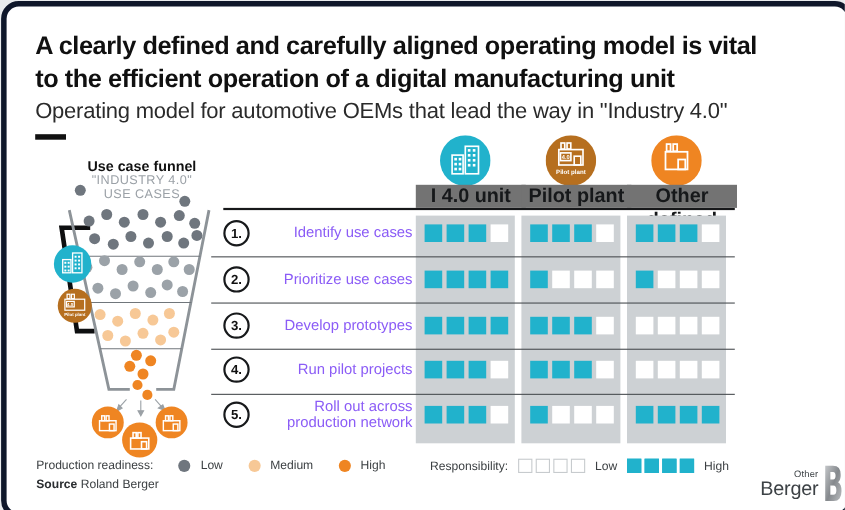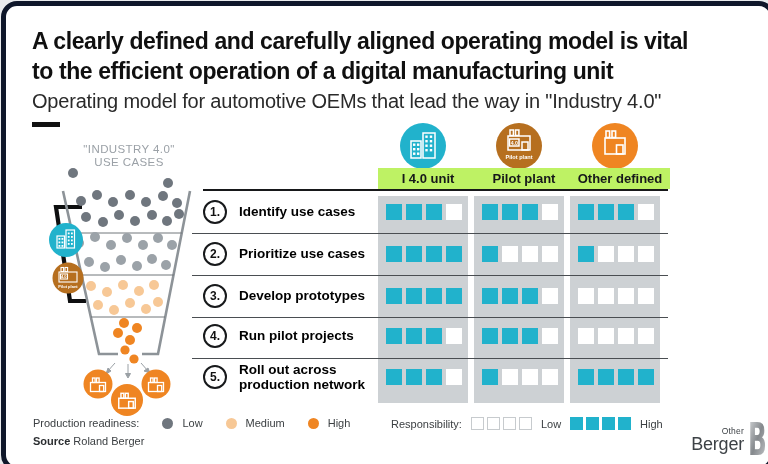--- a/index.html
+++ b/index.html
@@ -8,26 +8,26 @@
   .abs{position:absolute;}
   .title{left:26px;top:20px;width:720px;font-size:23px;line-height:30px;font-weight:bold;color:#101010;letter-spacing:-0.4px;white-space:pre-line;}
   .subtitle{left:26px;top:84px;width:700px;font-size:20px;color:#2a2a2a;letter-spacing:-0.2px;}
   .dash{left:26px;top:116px;width:28px;height:5px;background:#111;}
   .funnel-head{left:55px;top:137px;width:136px;text-align:center;}
   .fh1{font-size:13px;font-weight:bold;color:#111;}
   .fh2{font-size:11.5px;color:#9ba1a7;letter-spacing:0.4px;line-height:13px;}
   .funnel-svg{left:0;top:130px;width:210px;height:300px;}
   .op-label{left:197px;top:165px;font-size:13px;font-weight:bold;color:#111;}
   .head-line{left:197px;top:183px;width:465px;height:2px;background:#17181a;}
-  .col-head{top:162px;width:100px;height:21px;line-height:21px;text-align:center;font-size:13px;font-weight:bold;color:#16181a;background:#bef264;}
+  .col-head{top:162px;width:100px;height:21px;line-height:21px;text-align:center;font-size:18px;font-weight:bold;color:#16181a;background:#737373;}
   .col-block{top:190px;width:90px;height:207px;background:#cdd1d4;}
   .divider{left:186px;width:476px;height:1px;background:#4a4e52;z-index:3;}
   .rownum{width:24px;height:24px;border:2px solid #17191b;border-radius:50%;box-sizing:border-box;
           display:flex;align-items:center;justify-content:center;font-size:12px;font-weight:bold;color:#111;left:197px;}
-  .rowlabel{left:233px;width:136px;font-size:13.5px;line-height:14.5px;font-weight:bold;color:#000000;transform:translateY(-50%);}
+  .rowlabel{left:233px;width:136px;font-size:13.5px;line-height:14.5px;font-weight:normal;color:#8b5cf6;transform:translateY(-50%);text-align:right;}
   .cell{display:flex;gap:4px;z-index:2;}
   .sq{width:16px;height:16px;display:inline-block;}
   .sq-on{background:#21b2cc;}
   .sq-off{background:#ffffff;}
   .legend-prod{left:27px;top:411px;display:flex;align-items:center;gap:9px;font-size:11px;color:#3c4043;}
   .legend-prod .gap{width:5px;}
   .dot11{width:11px;height:11px;border-radius:50%;display:inline-block;}
   .legend-resp{left:385px;top:411px;display:flex;align-items:center;gap:9px;font-size:11px;color:#3c4043;}
   .sqrow{display:flex;gap:3px;}
   .sq12{width:11px;height:11px;display:inline-block;}
@@ -43,20 +43,21 @@
 <body>
 
 <div id="card">
 
   <div class="abs title">A clearly defined and carefully aligned operating model is vital
 to the efficient operation of a digital manufacturing unit</div>
   <div class="abs subtitle">Operating model for automotive OEMs that lead the way in "Industry 4.0"</div>
   <div class="abs dash"></div>
 
   <div class="abs funnel-head">
+    <div class="fh1">Use case funnel</div>
     <div class="fh2">"INDUSTRY 4.0"</div>
     <div class="fh2">USE CASES</div>
   </div>
 
   <svg class="abs funnel-svg" viewBox="0 130 210 300">
     <defs>
       <g id="fac" stroke="#fff" stroke-width="1.3" fill="none">
         <rect x="-5.5" y="-7" width="2.6" height="4.5"></rect>
         <rect x="-1.5" y="-7" width="2.6" height="4.5"></rect>
         <rect x="-7.5" y="-2.5" width="15" height="9"></rect>

